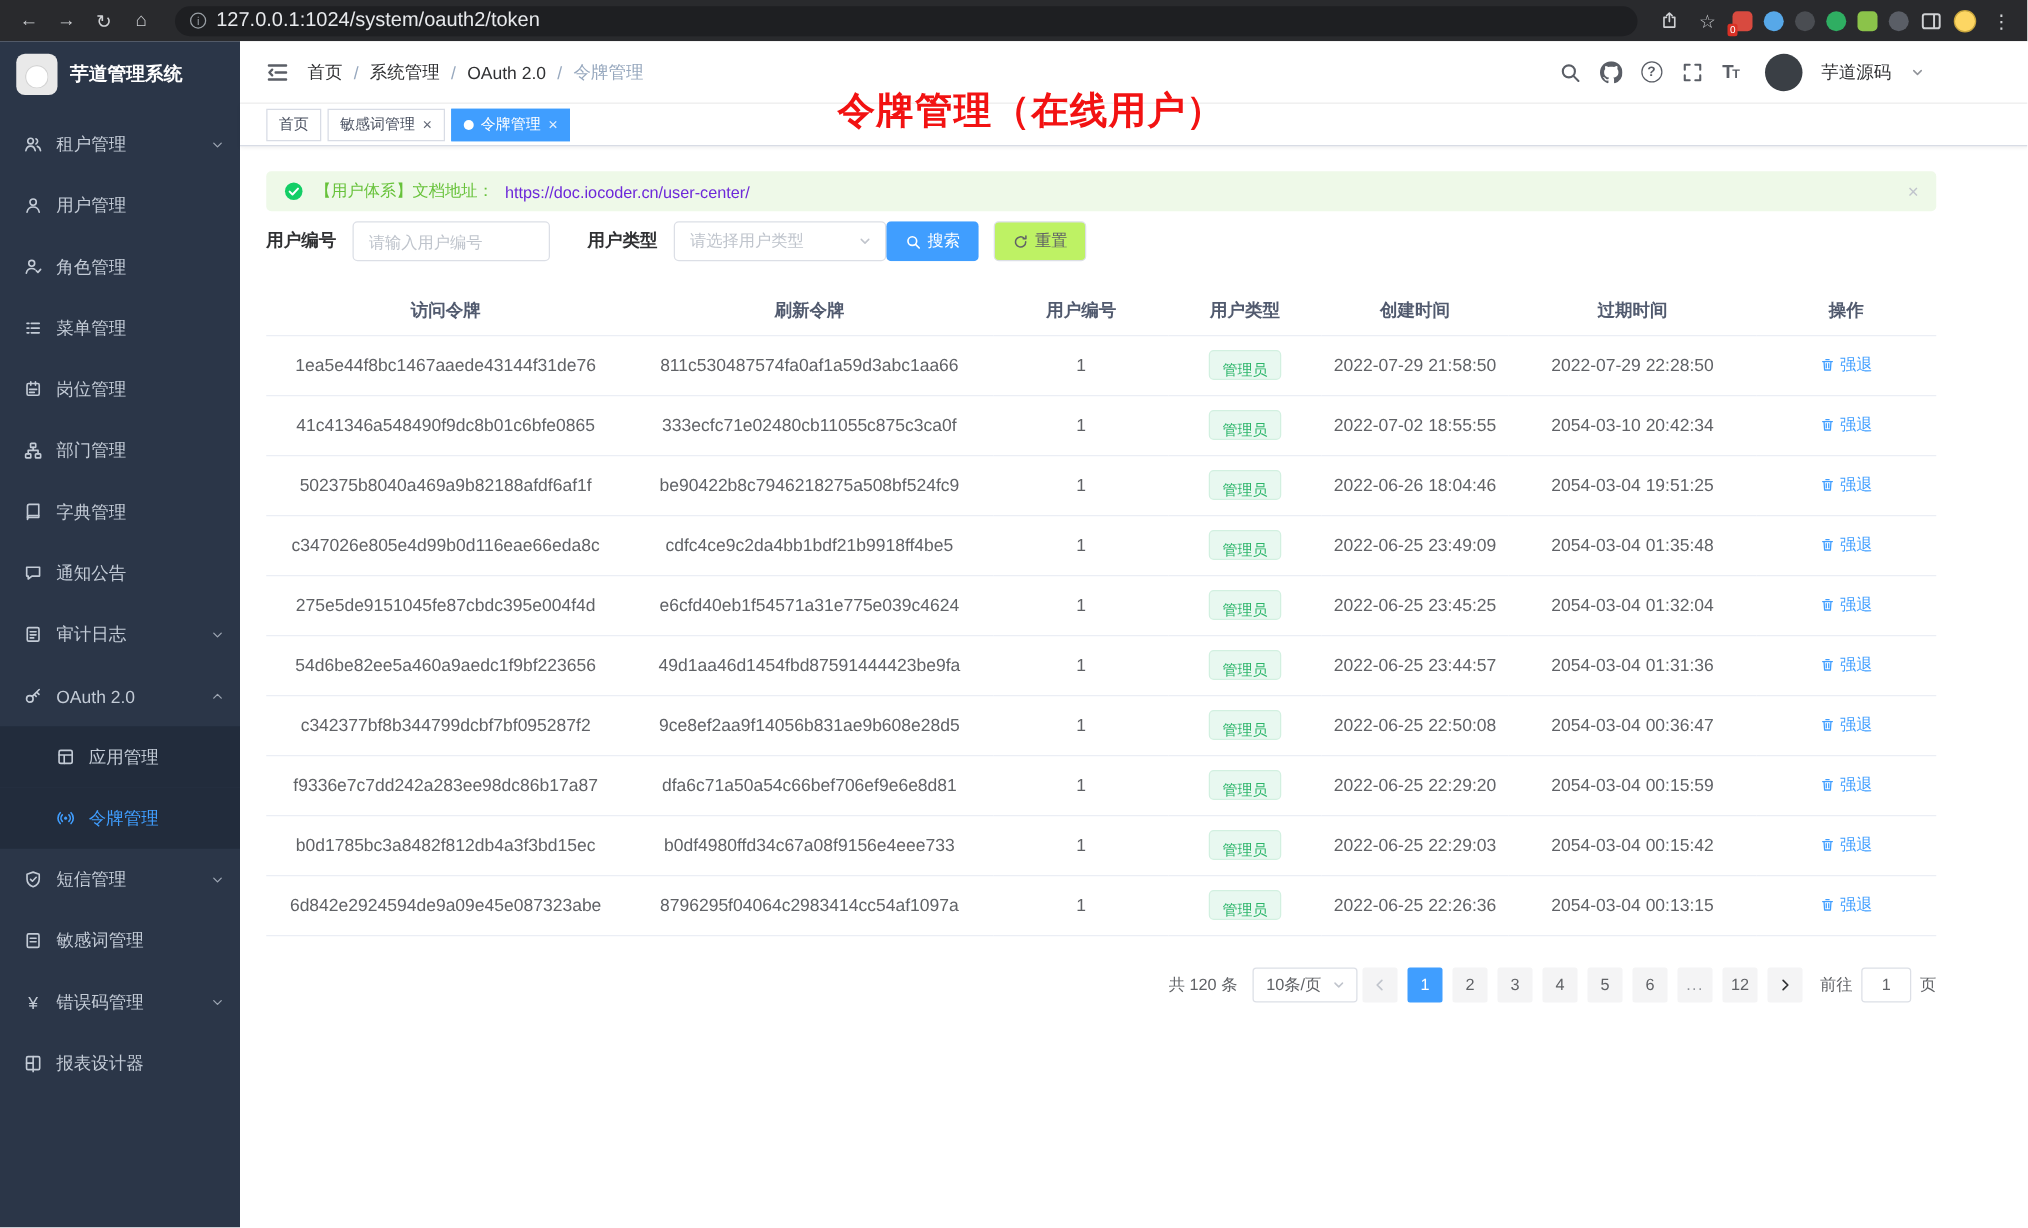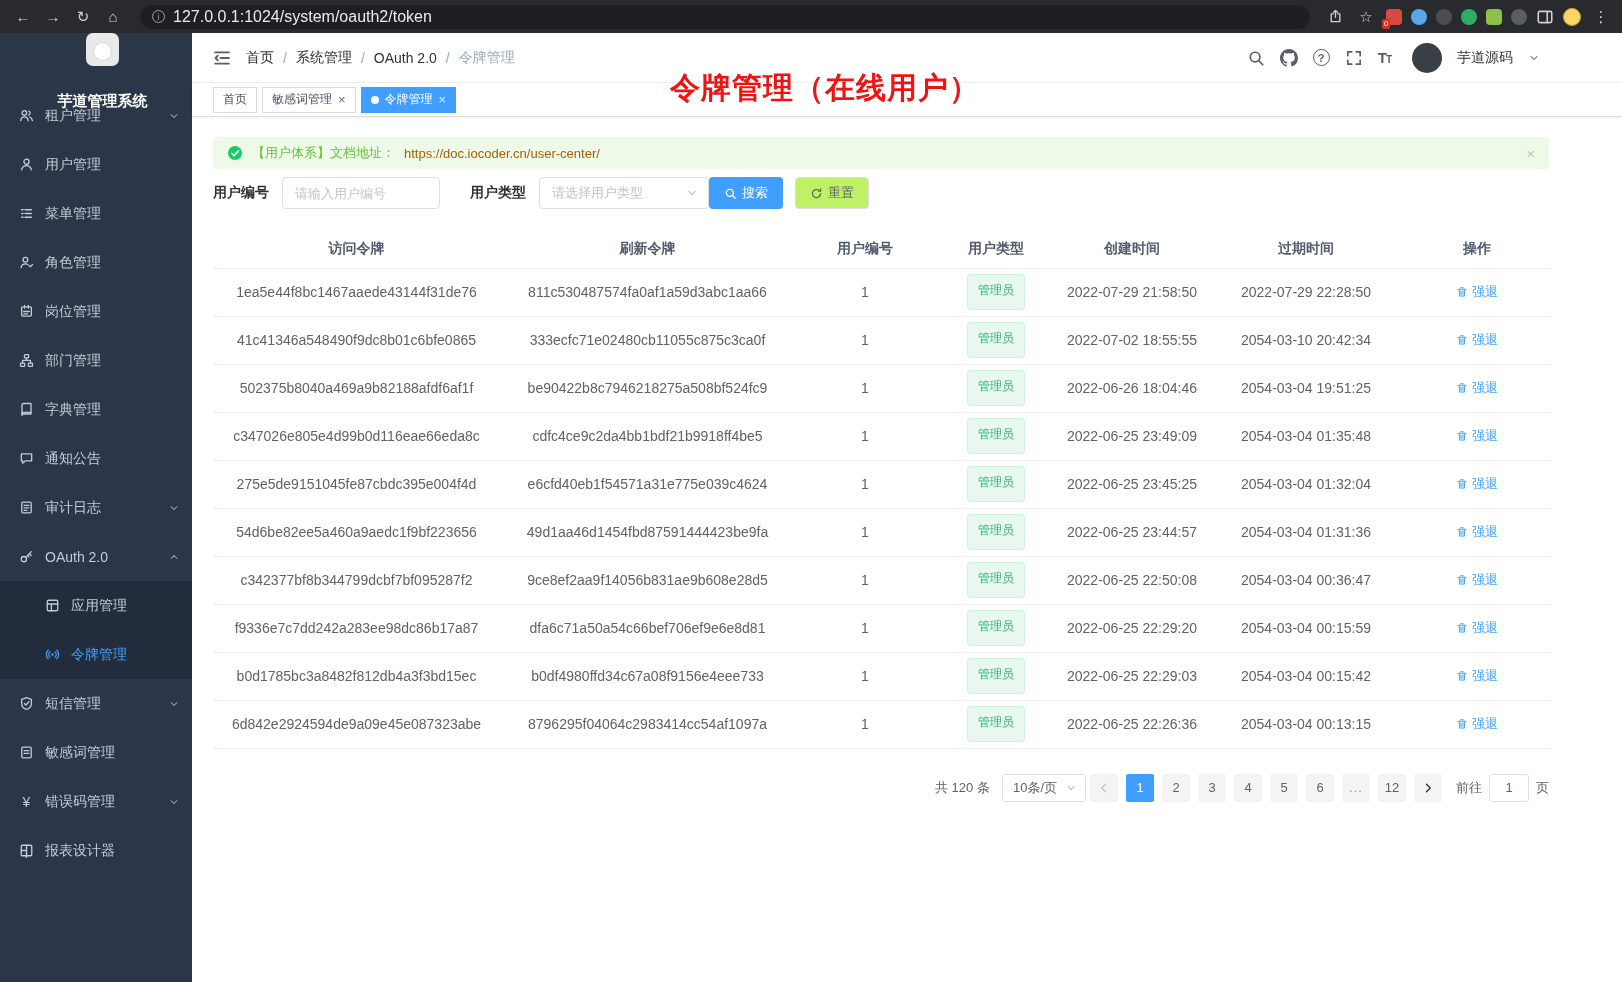--- a/index.html
+++ b/index.html
@@ -24,21 +24,21 @@
   .ext.green1 { background:#2fae62; border-radius:50%; }
   .ext.green2 { background:#8bc34a; border-radius:4px; }
   .ext.dark2 { background:#5a5e66; border-radius:50%; }
   .ext .badge { position:absolute; left:-4px; bottom:-4px; background:#d93025; color:#fff; font-size:8px; line-height:10px; padding:0 2px; border-radius:2px; font-style:normal; }
   .b-avatar { width:18px; height:18px; border-radius:50%; background:#fdd663; border:1px solid #caa73e; }
   .panel-ic { color:#cfd1d4; width:18px; height:18px; }
 
   
   .app { display:flex; height:949px; }
   .sidebar { width:192px; background:#2b3648; color:#c3cbd6; flex:none; overflow:hidden; }
-  .logo-row { height:52px; display:flex; align-items:center; padding-left:13px; gap:26px;flex-direction:column; }
+  .logo-row { height:52px; display:flex; align-items:center; padding-left:13px; gap:10px; }
   .logo-avatar { width:33px; height:33px; border-radius:7px; background:#e9e9e9; position:relative; flex:none; }
   .logo-avatar::after { content:""; position:absolute; left:7px; top:9px; width:19px; height:19px; border-radius:50%; background:#fff; box-shadow:0 0 0 1px #d5d5d5 inset; }
   .logo-title { color:#fff; font-weight:bold; font-size:15px; white-space:nowrap; }
   .menu { margin-top:6px; }
   .menu-item { height:49px; display:flex; align-items:center; padding:0 12px 0 19px; font-size:14px; cursor:pointer; }
   .menu-item .icon { margin-right:11px; width:15px; height:15px; }
   .menu-item.child { padding-left:45px; background:#222c3c; }
   .menu-item.active { color:#409eff; }
   .menu-label { white-space:nowrap; overflow:hidden; }
   .chev { margin-left:auto; width:12px; height:12px; opacity:.75; display:inline-flex; }
@@ -69,42 +69,42 @@
   .tabs-bar { height:34px; display:flex; align-items:center; gap:5px; padding-left:21px; border-bottom:1px solid #d8dce5; box-shadow:0 1px 3px rgba(0,0,0,.06); }
   .tag { height:26px; display:inline-flex; align-items:center; gap:6px; border:1px solid #d8dce5; background:#fff; color:#495060; padding:0 9px; font-size:12px; cursor:pointer; }
   .tag.active { background:#409eff; border-color:#409eff; color:#fff; }
   .tag .dot { width:8px; height:8px; border-radius:50%; background:#fff; }
   .tag-close { font-size:13px; line-height:1; opacity:.85; cursor:pointer; }
 
   
   .content { padding:20px 73px 0 21px; }
   .alert { height:32px; background:#eef9e8; border-radius:4px; display:flex; align-items:center; gap:9px; padding:0 14px; }
   .alert-label { color:#67c23a; font-size:13px; }
-  .alert-link { color:#a16207; font-size:13px; cursor:pointer; }
+  .alert-link { color:#6d28d9; font-size:13px; cursor:pointer; }
   .alert-close { margin-left:auto; color:#c0c4cc; font-size:15px; cursor:pointer; }
   .check-ic { width:16px; height:16px; }
 
   .filter-row { display:flex; align-items:center; margin-top:8px; height:32px; }
   .f-label { font-size:14px; font-weight:bold; color:#303133; margin-right:13px; white-space:nowrap; }
   .el-input { height:32px; border:1px solid #dcdfe6; border-radius:4px; padding:0 12px; font-size:13px; color:#606266; background:#fff; outline:none; }
   .el-input::placeholder { color:#bfc4cc; }
   .input-user-id { width:158px; }
   .el-select { width:170px; height:32px; border:1px solid #dcdfe6; border-radius:4px; display:flex; align-items:center; padding:0 10px 0 12px; margin-right:0; cursor:pointer; background:#fff; }
   .el-select .ph { color:#bfc4cc; font-size:13px; flex:1; white-space:nowrap; overflow:hidden; }
   .sel-caret { width:12px; height:12px; color:#c0c4cc; }
   .gap30 { width:30px; }
   .btn { height:32px; border-radius:4px; display:inline-flex; align-items:center; gap:5px; font-size:13px; padding:0 14px; cursor:pointer; border:1px solid transparent; }
   .btn-primary { background:#409eff; color:#fff; }
   .btn-plain { background:#bef264; border-color:#dcdfe6; color:#606266; margin-left:12px; }
   .btn .icon { width:13px; height:13px; }
 
   table.data { width:100%; border-collapse:collapse; margin-top:21px; table-layout:fixed; }
   table.data th { height:38px; font-size:14px; color:#515a6e; font-weight:bold; border-bottom:1px solid #ebeef5; text-align:center; background:#fff; }
   table.data td { height:48px; font-size:14px; color:#606266; border-bottom:1px solid #ebeef5; text-align:center; white-space:nowrap; overflow:hidden; }
-  .tag-success { display:inline-block; background:#e8f8f0; border:1px solid #d2f0e0; color:#2cb56a; font-size:12px; height:36px; line-height:22px; padding:4px 10px; border-radius:4px; }
+  .tag-success { display:inline-block; background:#e8f8f0; border:1px solid #d2f0e0; color:#2cb56a; font-size:12px; height:24px; line-height:22px; padding:4px 10px; border-radius:4px; }
   .action-link { color:#409eff; font-size:13px; display:inline-flex; align-items:center; gap:4px; cursor:pointer; text-decoration:none; }
   .action-link .icon { width:12px; height:12px; }
 
   .pagination-row { display:flex; align-items:center; justify-content:flex-end; margin-top:25px; font-size:13px; color:#606266; }
   .total-text { margin-right:12px; }
   .size-select { height:28px; border:1px solid #dcdfe6; border-radius:3px; display:flex; align-items:center; gap:8px; padding:0 8px 0 10px; margin-right:0; cursor:pointer; }
   .page-btn { min-width:28px; height:28px; padding:0 4px; background:#f4f4f5; color:#606266; border-radius:2px; display:inline-flex; align-items:center; justify-content:center; margin:0 4px; cursor:pointer; }
   .page-btn.active { background:#409eff; color:#fff; }
   .page-btn.more { letter-spacing:1px; color:#909399; }
   .nav-pg { width:28px; height:28px; background:#f4f4f5; border-radius:2px; display:inline-flex; align-items:center; justify-content:center; margin:0 4px; cursor:pointer; color:#303133; }
@@ -178,34 +178,34 @@
             <svg viewBox="0 0 16 16" fill="none" stroke="currentColor" stroke-width="1.4" stroke-linecap="round" stroke-linejoin="round">
               <circle cx="8" cy="5" r="2.7"></circle>
               <path d="M2.8 13.6c.6-3 2.7-4.4 5.2-4.4s4.6 1.4 5.2 4.4"></path>
             </svg>
           </span>
           <span class="menu-label">用户管理</span>
         </div>
         <div class="menu-item">
           <span class="icon menu-ic">
             <svg viewBox="0 0 16 16" fill="none" stroke="currentColor" stroke-width="1.4" stroke-linecap="round" stroke-linejoin="round">
-              <path d="M2.8 4h1.6M6.4 4h6.8M2.8 8h1.6M6.4 8h6.8M2.8 12h1.6M6.4 12h6.8"></path>
-            </svg>
-          </span>
-          <span class="menu-label">菜单管理</span>
-        </div>
-        <div class="menu-item">
-          <span class="icon menu-ic">
-            <svg viewBox="0 0 16 16" fill="none" stroke="currentColor" stroke-width="1.4" stroke-linecap="round" stroke-linejoin="round">
               <circle cx="6.8" cy="5" r="2.5"></circle>
               <path d="M2.2 13.4c.5-2.7 2.3-4 4.6-4 1 0 1.9.2 2.7.8"></path>
               <path d="M10.6 11.2l1.5 1.5 2.3-2.6"></path>
             </svg>
           </span>
           <span class="menu-label">角色管理</span>
+        </div>
+        <div class="menu-item">
+          <span class="icon menu-ic">
+            <svg viewBox="0 0 16 16" fill="none" stroke="currentColor" stroke-width="1.4" stroke-linecap="round" stroke-linejoin="round">
+              <path d="M2.8 4h1.6M6.4 4h6.8M2.8 8h1.6M6.4 8h6.8M2.8 12h1.6M6.4 12h6.8"></path>
+            </svg>
+          </span>
+          <span class="menu-label">菜单管理</span>
         </div>
         <div class="menu-item">
           <span class="icon menu-ic">
             <svg viewBox="0 0 16 16" fill="none" stroke="currentColor" stroke-width="1.4" stroke-linecap="round" stroke-linejoin="round">
               <rect x="2.8" y="3" width="10.4" height="10" rx="1.2"></rect>
               <path d="M6 1.6v2.8M10 1.6v2.8M5 8h6M5 10.6h4"></path>
             </svg>
           </span>
           <span class="menu-label">岗位管理</span>
         </div>

